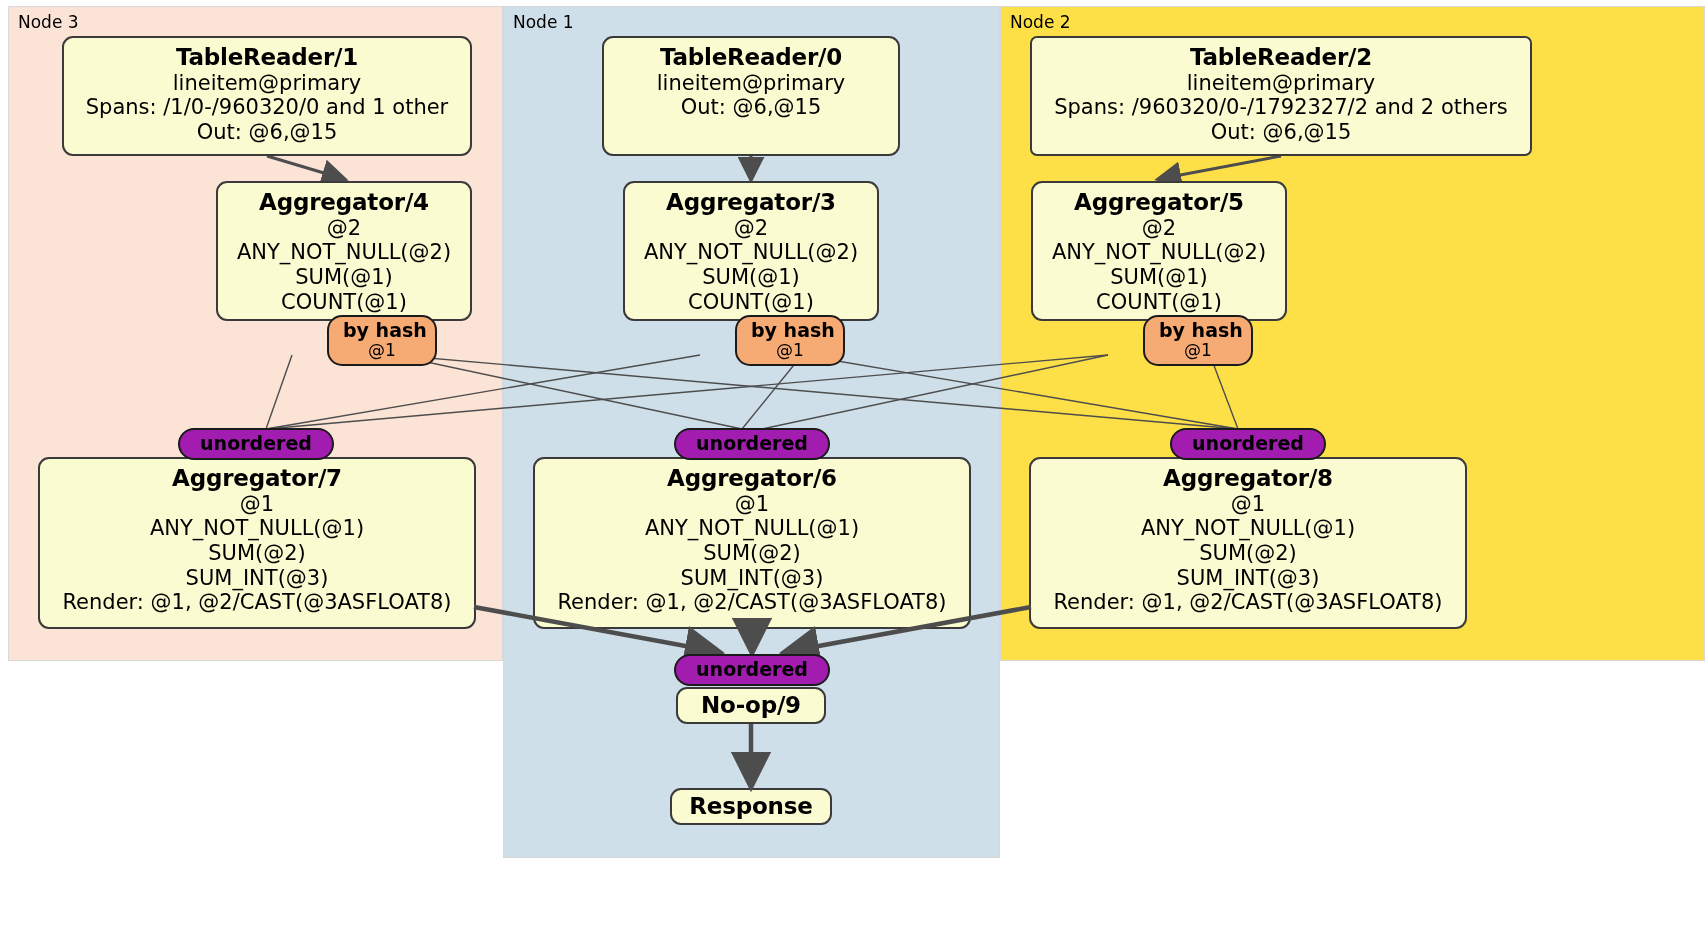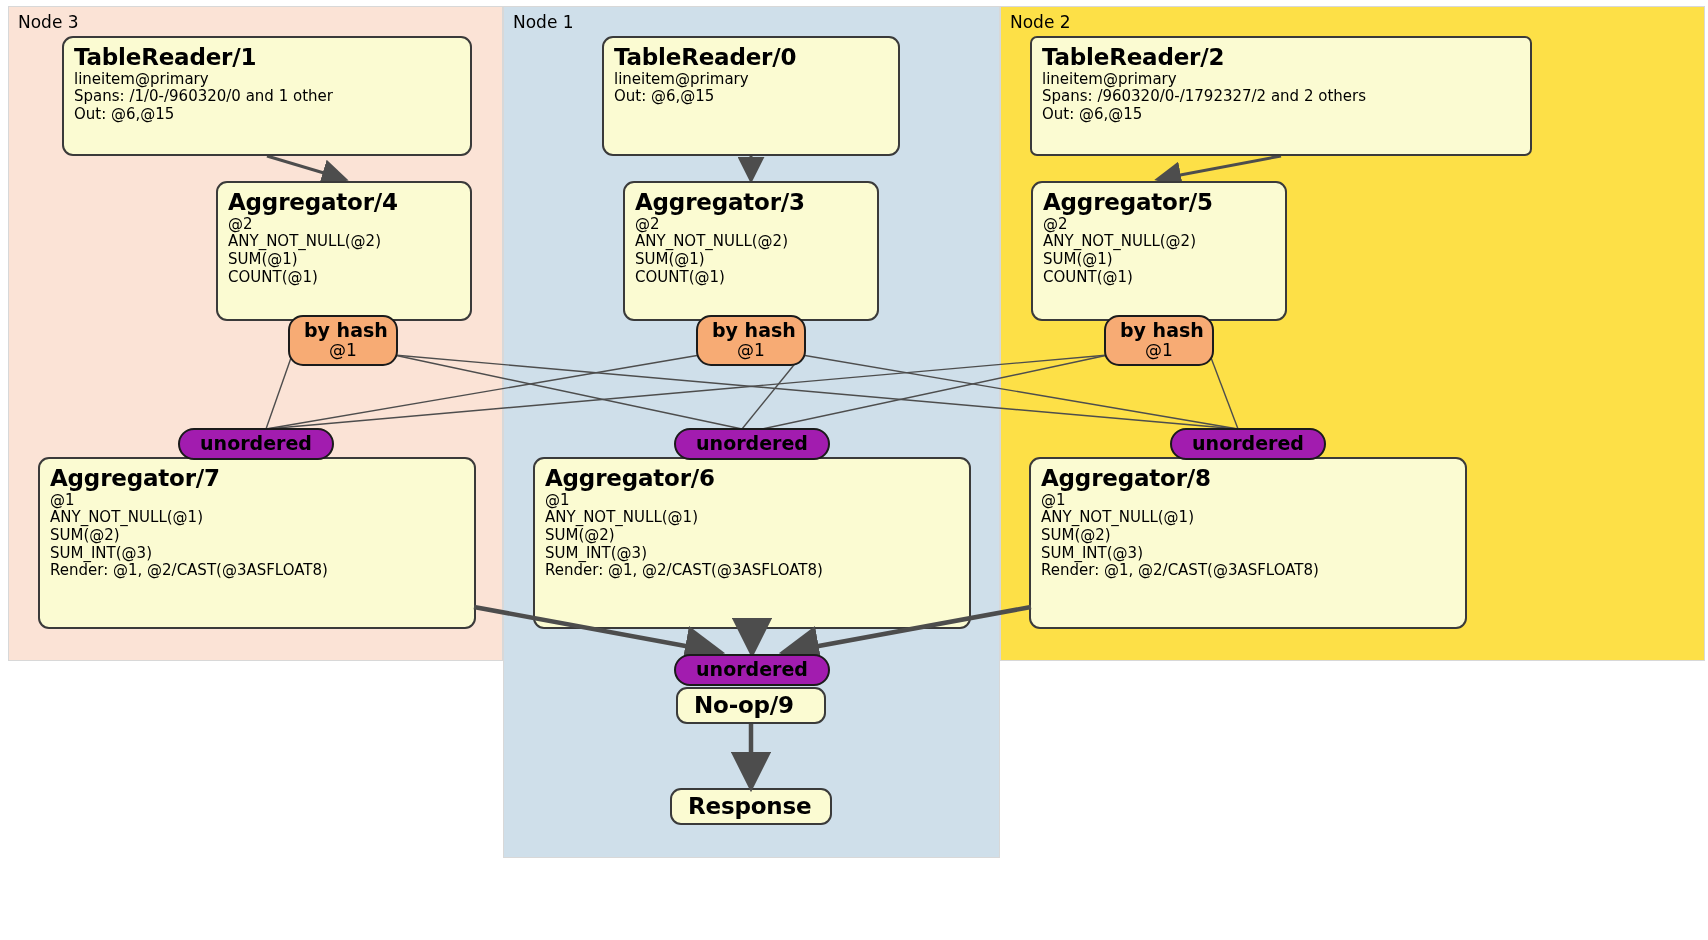--- a/index.html
+++ b/index.html
@@ -32,53 +32,55 @@
     line-height: 1.1;
     white-space: nowrap;
   }
   
   .proc {
     position: absolute;
     box-sizing: border-box;
     background: #fbfbd2;
     border: 2px solid #3a3a3a;
     border-radius: 11px;
+    text-align: center;
     padding: 6px 10px 7px 10px;
     line-height: 1.17;
     color: #000000;
     z-index: 5;
   }
   .proc .title {
     font-weight: bold;
     font-size: 23px;
     letter-spacing: -0.2px;
     white-space: nowrap;
   }
   .proc .det {
-    font-size: 15px;
+    font-size: 21px;
     white-space: nowrap;
   }
   .proc.compact {
     padding: 3px 16px 5px 16px;
   }
   
   .pill {
     position: absolute;
     box-sizing: border-box;
     border: 2px solid #1b1b1b;
     border-radius: 14px;
     text-align: center;
     color: #000000;
     z-index: 8;
     line-height: 1.1;
   }
   .pill-hash {
     background: #f7ab74;
     padding: 3px 14px 4px 14px;
     border-radius: 15px;
+    margin-left: 39px;
   }
   .pill-unordered {
     background: #a21caf;
     padding: 3px 14px 4px 14px;
     border-radius: 17px;
   }
   .pill .pt {
     font-weight: bold;
     font-size: 19px;
     white-space: nowrap;

